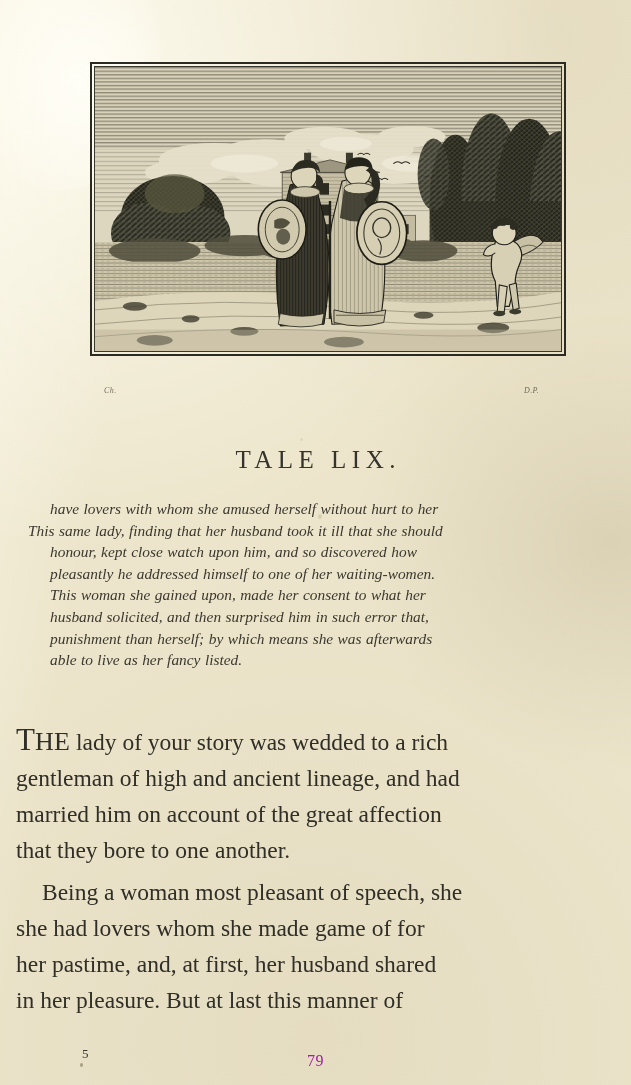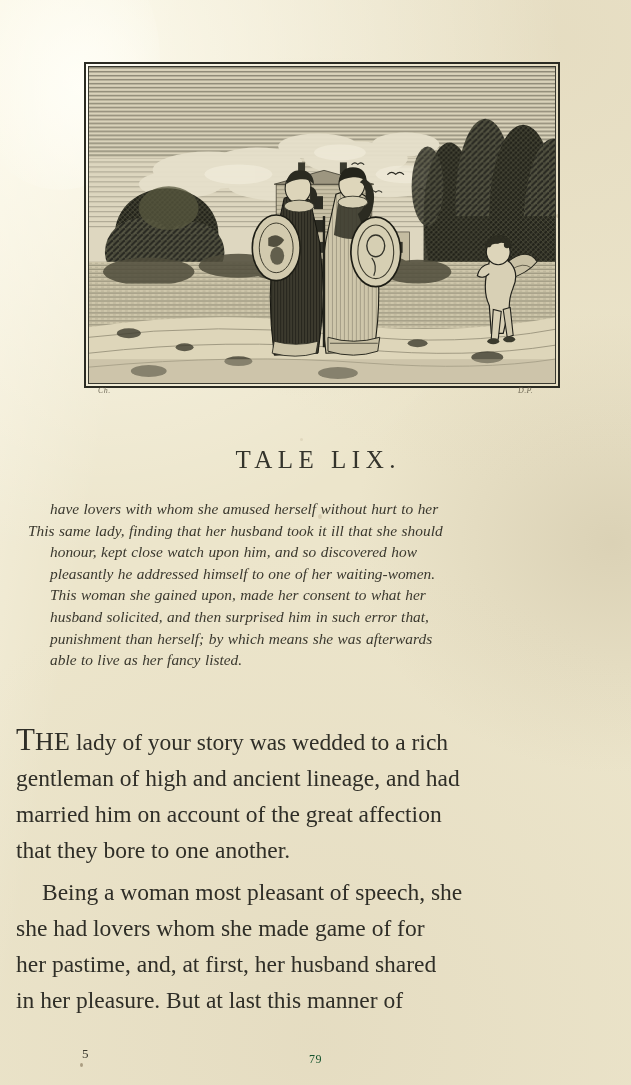--- a/index.html
+++ b/index.html
@@ -48,24 +48,24 @@
   .fleck {
     position: absolute;
     border-radius: 50%;
     background: rgba(150,134,100,.30);
     pointer-events: none;
   }
 
   
   #plate-wrap {
     position: absolute;
-    left: 88px;
+    left: 94px;
     top: 66px;
     width: 468px;
-    height: 318px;
+    height: 286px;
   }
   #plate-shadow {
     position: absolute;
     inset: -9px -9px -11px -9px;
     background: radial-gradient(ellipse at 50% 50%, rgba(231,223,199,.95) 0%, rgba(236,229,203,0) 72%);
     pointer-events: none;
   }
   #plate {
     position: absolute;
     inset: 0;
@@ -161,22 +161,22 @@
     font-size: 13px;
     color: #3a382e;
   }
   #folio {
     position: absolute;
     left: 0;
     top: 1052px;
     width: 631px;
     text-align: center;
     font-family: "Liberation Serif", serif;
-    font-size: 12px;
-    color: #14532d;
+    font-size: 16px;
+    color: #a21caf;
     letter-spacing: .5px;
   }
   
   #ink-speck {
     position: absolute;
     left: 80px;
     top: 1063px;
     width: 3px;
     height: 4px;
     border-radius: 50%;

